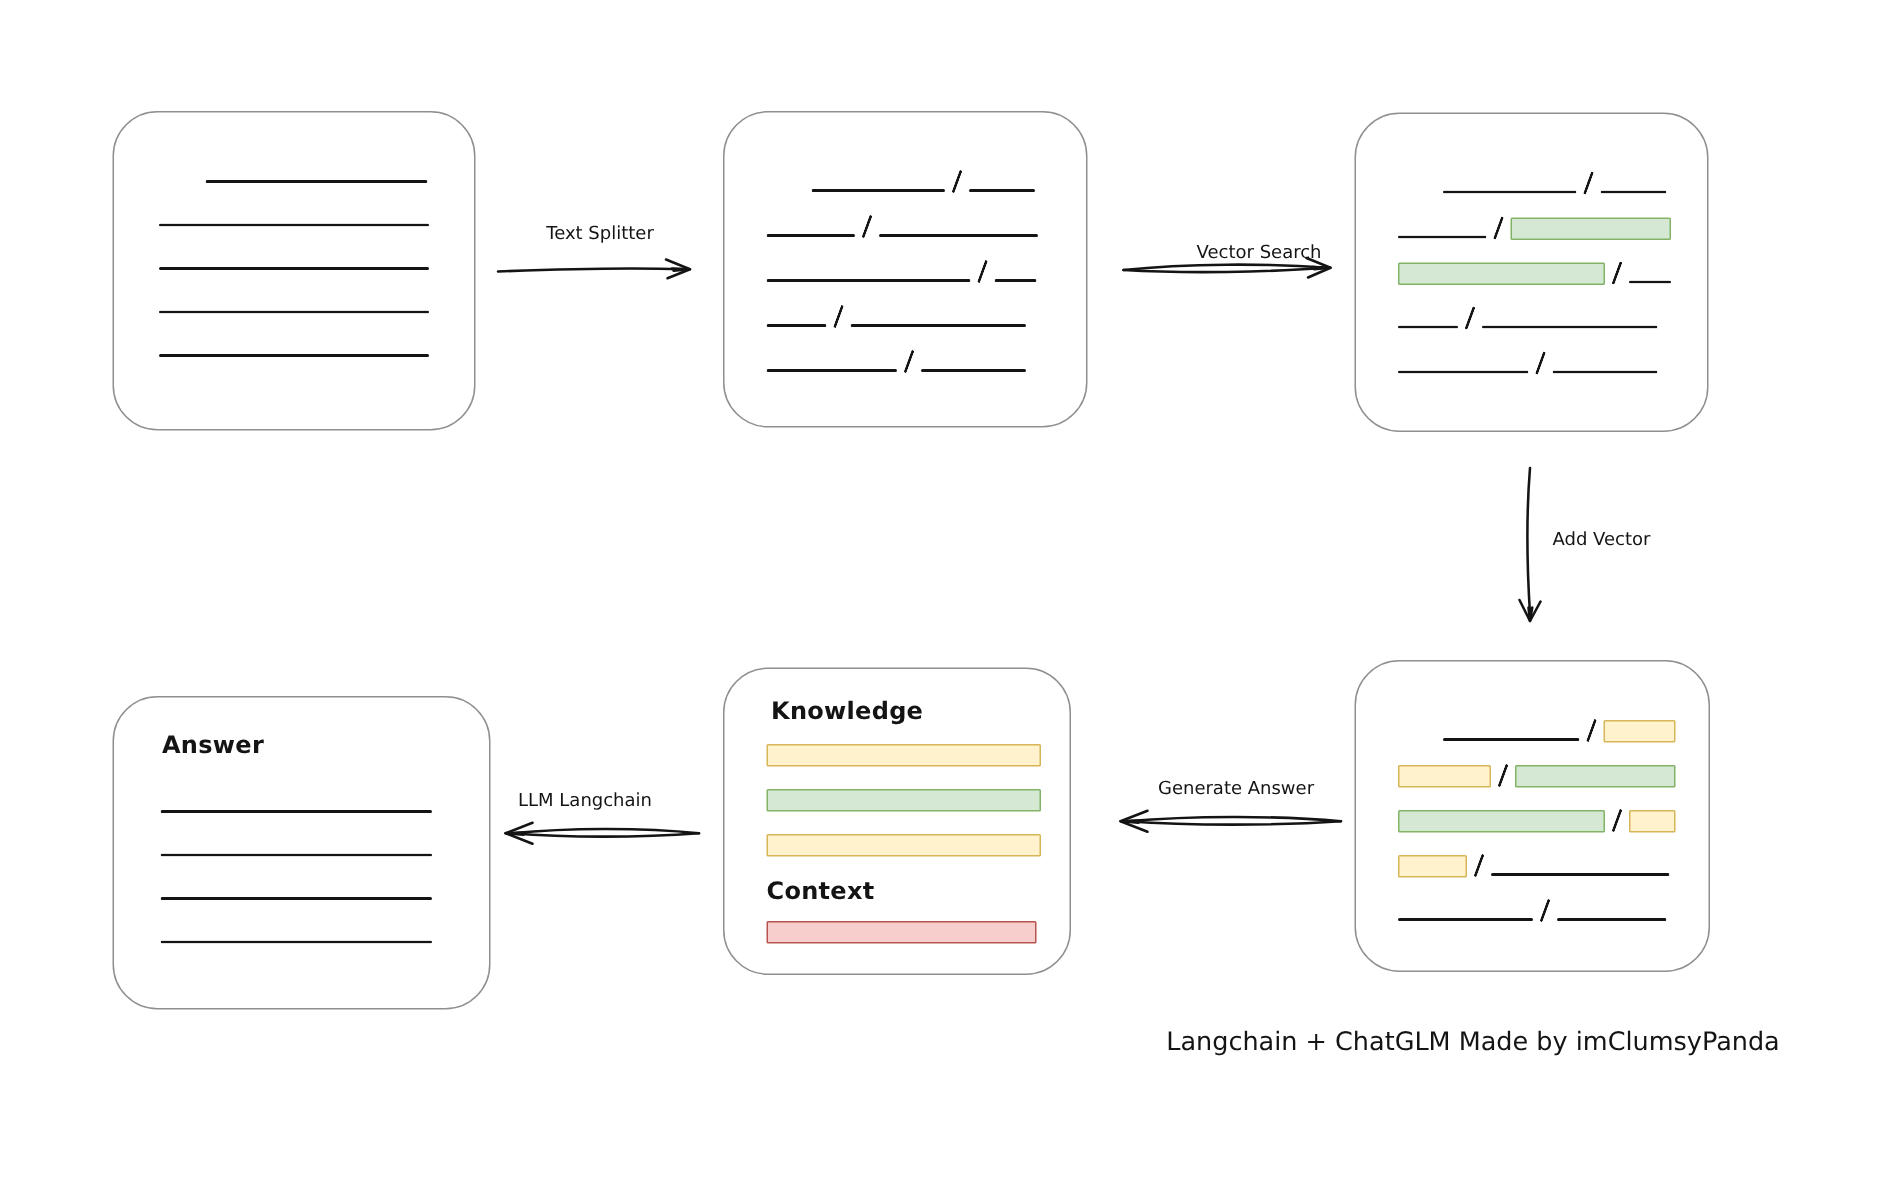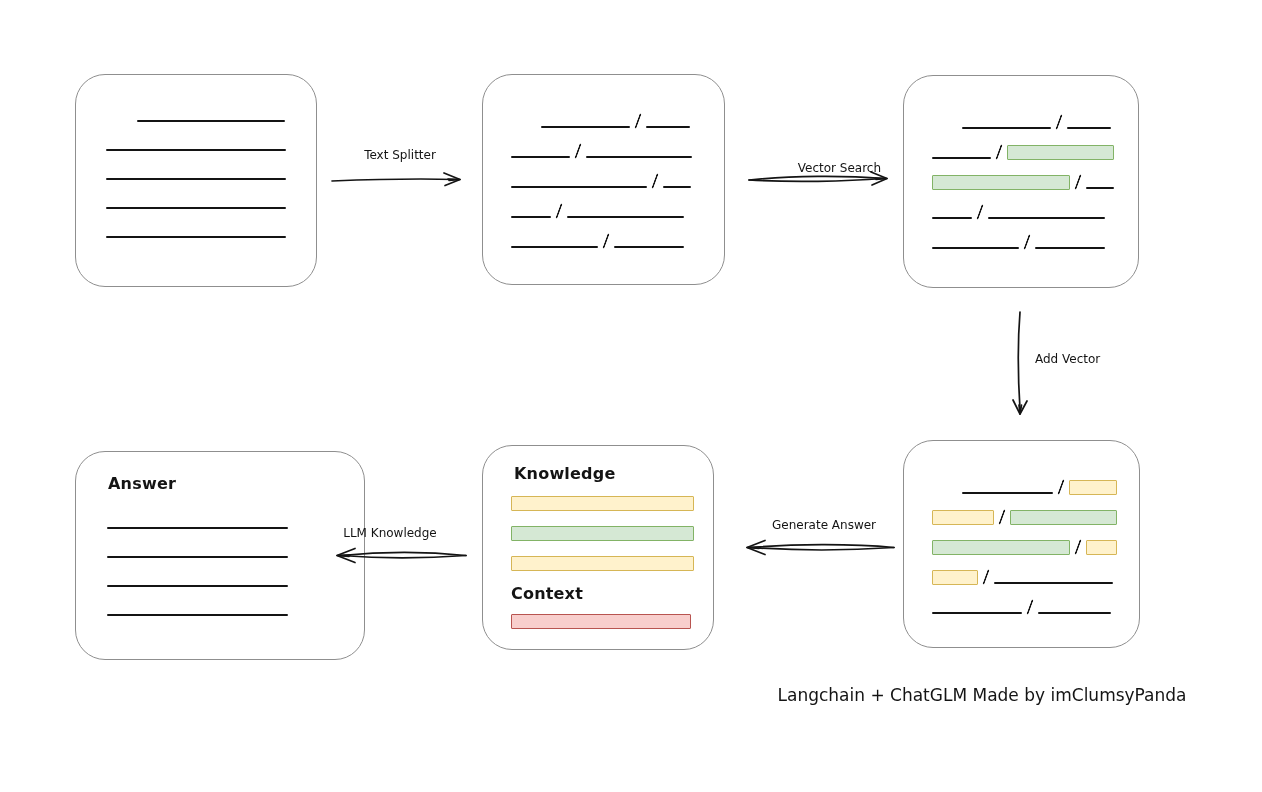--- a/index.html
+++ b/index.html
@@ -5,21 +5,21 @@
   html,body{margin:0;padding:0;background:#ffffff;}
   body{font-family:"DejaVu Sans","Liberation Sans",sans-serif;color:var(--ink,#141414);}
   #canvas{position:relative;width:1262px;height:792px;background:#fff;overflow:hidden;}
 
   .node{position:absolute;background:#fff;border:1.5px solid var(--box-border,#8f8f8f);border-radius:30px;box-sizing:border-box;}
   .node-doc{left:75px;top:74px;width:242px;height:213px;}
   .node-split{left:482px;top:74px;width:243px;height:211px;}
   .node-vector{left:903px;top:75px;width:236px;height:213px;}
   .node-context{left:903px;top:440px;width:237px;height:208px;}
   .node-prompt{left:482px;top:445px;width:232px;height:205px;}
-  .node-answer{left:75px;top:451px;width:290px;height:209px;padding-left:48px;}
+  .node-answer{left:75px;top:464px;width:252px;height:209px;padding-left:48px;}
 
   .lines-wrap{position:absolute;display:flex;flex-direction:column;gap:27px;}
   .node-doc .lines-wrap{left:30px;top:45px;}
   .node-answer .lines-wrap{left:31px;top:75px;}
   .hline{height:0;border-bottom:2px solid var(--ink,#141414);border-radius:2px;}
 
   .rows-wrap{position:absolute;left:28px;top:36px;display:flex;flex-direction:column;gap:12px;}
   .chunk-row{display:flex;align-items:flex-end;height:18px;}
   .seg-line{display:inline-block;height:0;border-bottom:2px solid var(--ink,#141414);margin-bottom:1px;border-radius:2px;}
   .slash{display:inline-block;width:0;height:16px;border-left:2px solid var(--ink,#141414);transform:rotate(20deg);margin:0 7px 0 7px;border-radius:2px;}
@@ -209,17 +209,17 @@
   <div class="flow-label centered" style="left:734px;top:518px;width:180px;">Generate Answer</div>
 
   <div class="arrow" style="left:328px;top:546px;">
     <svg width="142" height="22" viewBox="0 0 142 22">
       <path d="M138,9.5 C98,5.5 50,6 13,9.5"></path>
       <path d="M138,9.5 C98,12.5 50,12.5 13,9.5"></path>
       <polyline points="27,2.5 9,9.5 27,16.5"></polyline>
       <polyline points="22,9 9,9.5 21,10.5"></polyline>
     </svg>
   </div>
-  <div class="flow-label centered" style="left:320px;top:526px;width:140px;">LLM Knowledge</div>
+  <div class="flow-label centered" style="left:320px;top:526px;width:140px;">LLM Langchain</div>
 
   <div class="caption">Langchain + ChatGLM Made by imClumsyPanda</div>
 
 </div>
 
 </body></html>

